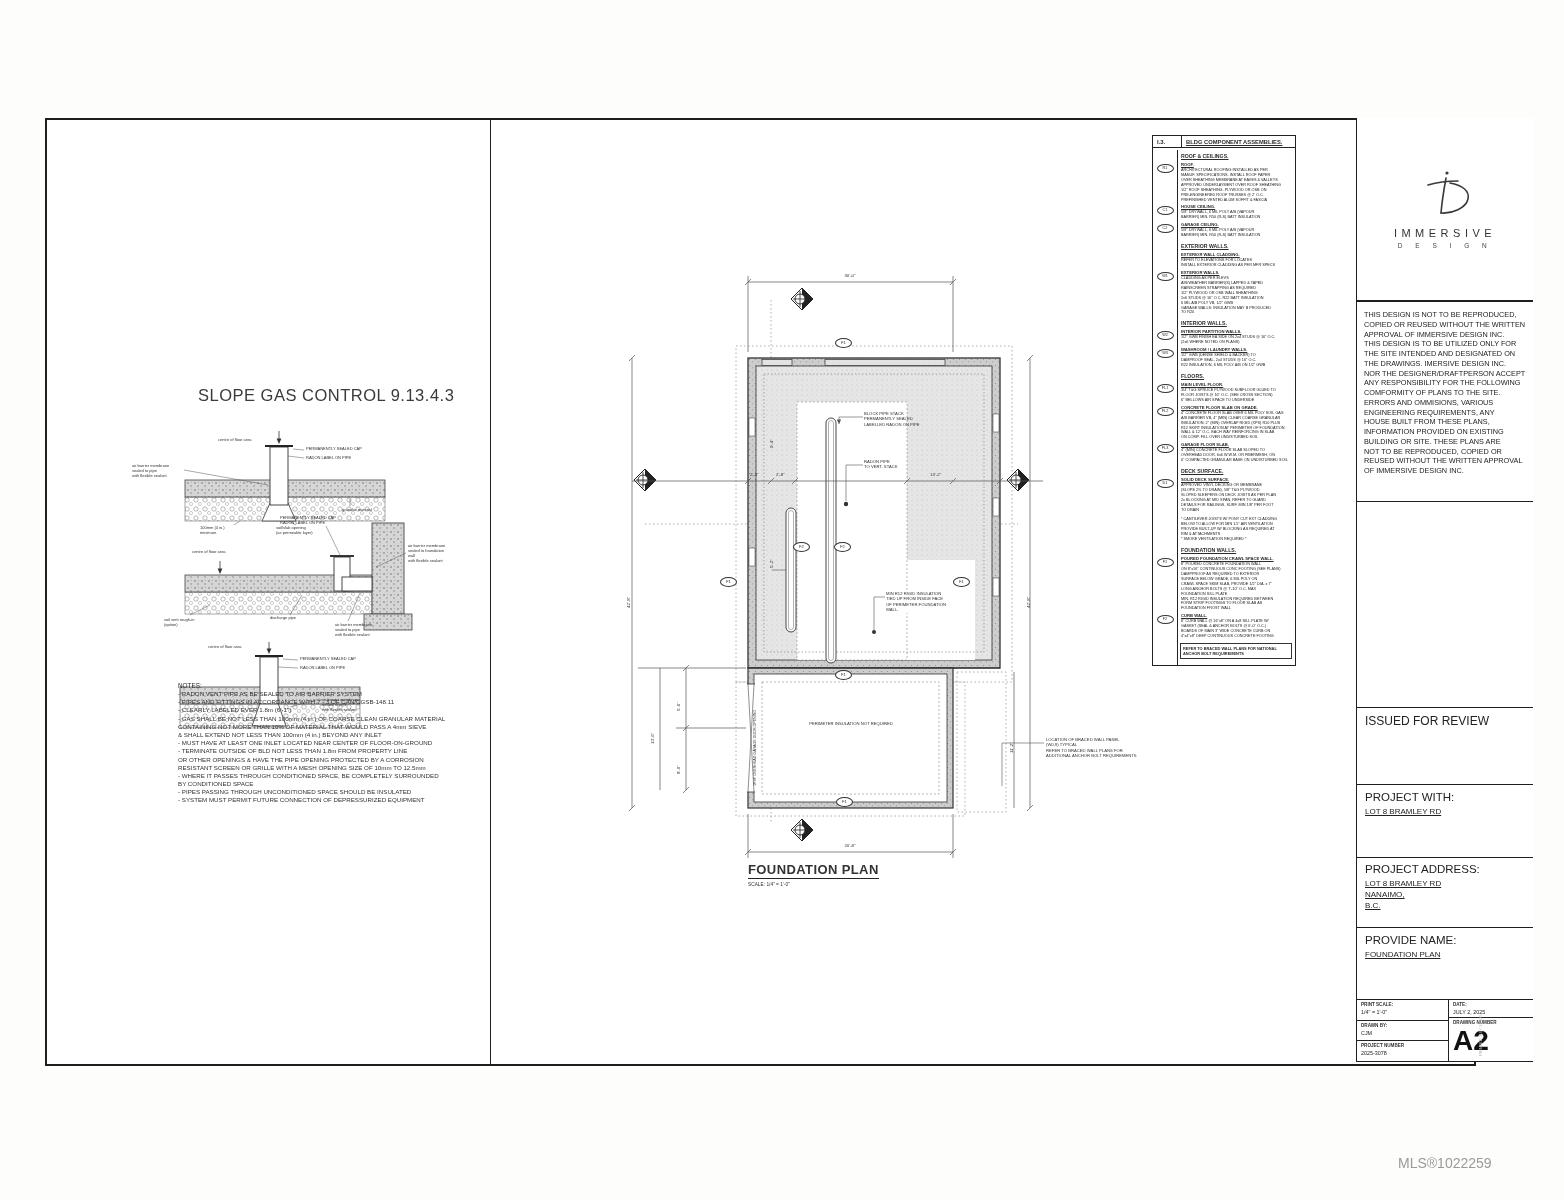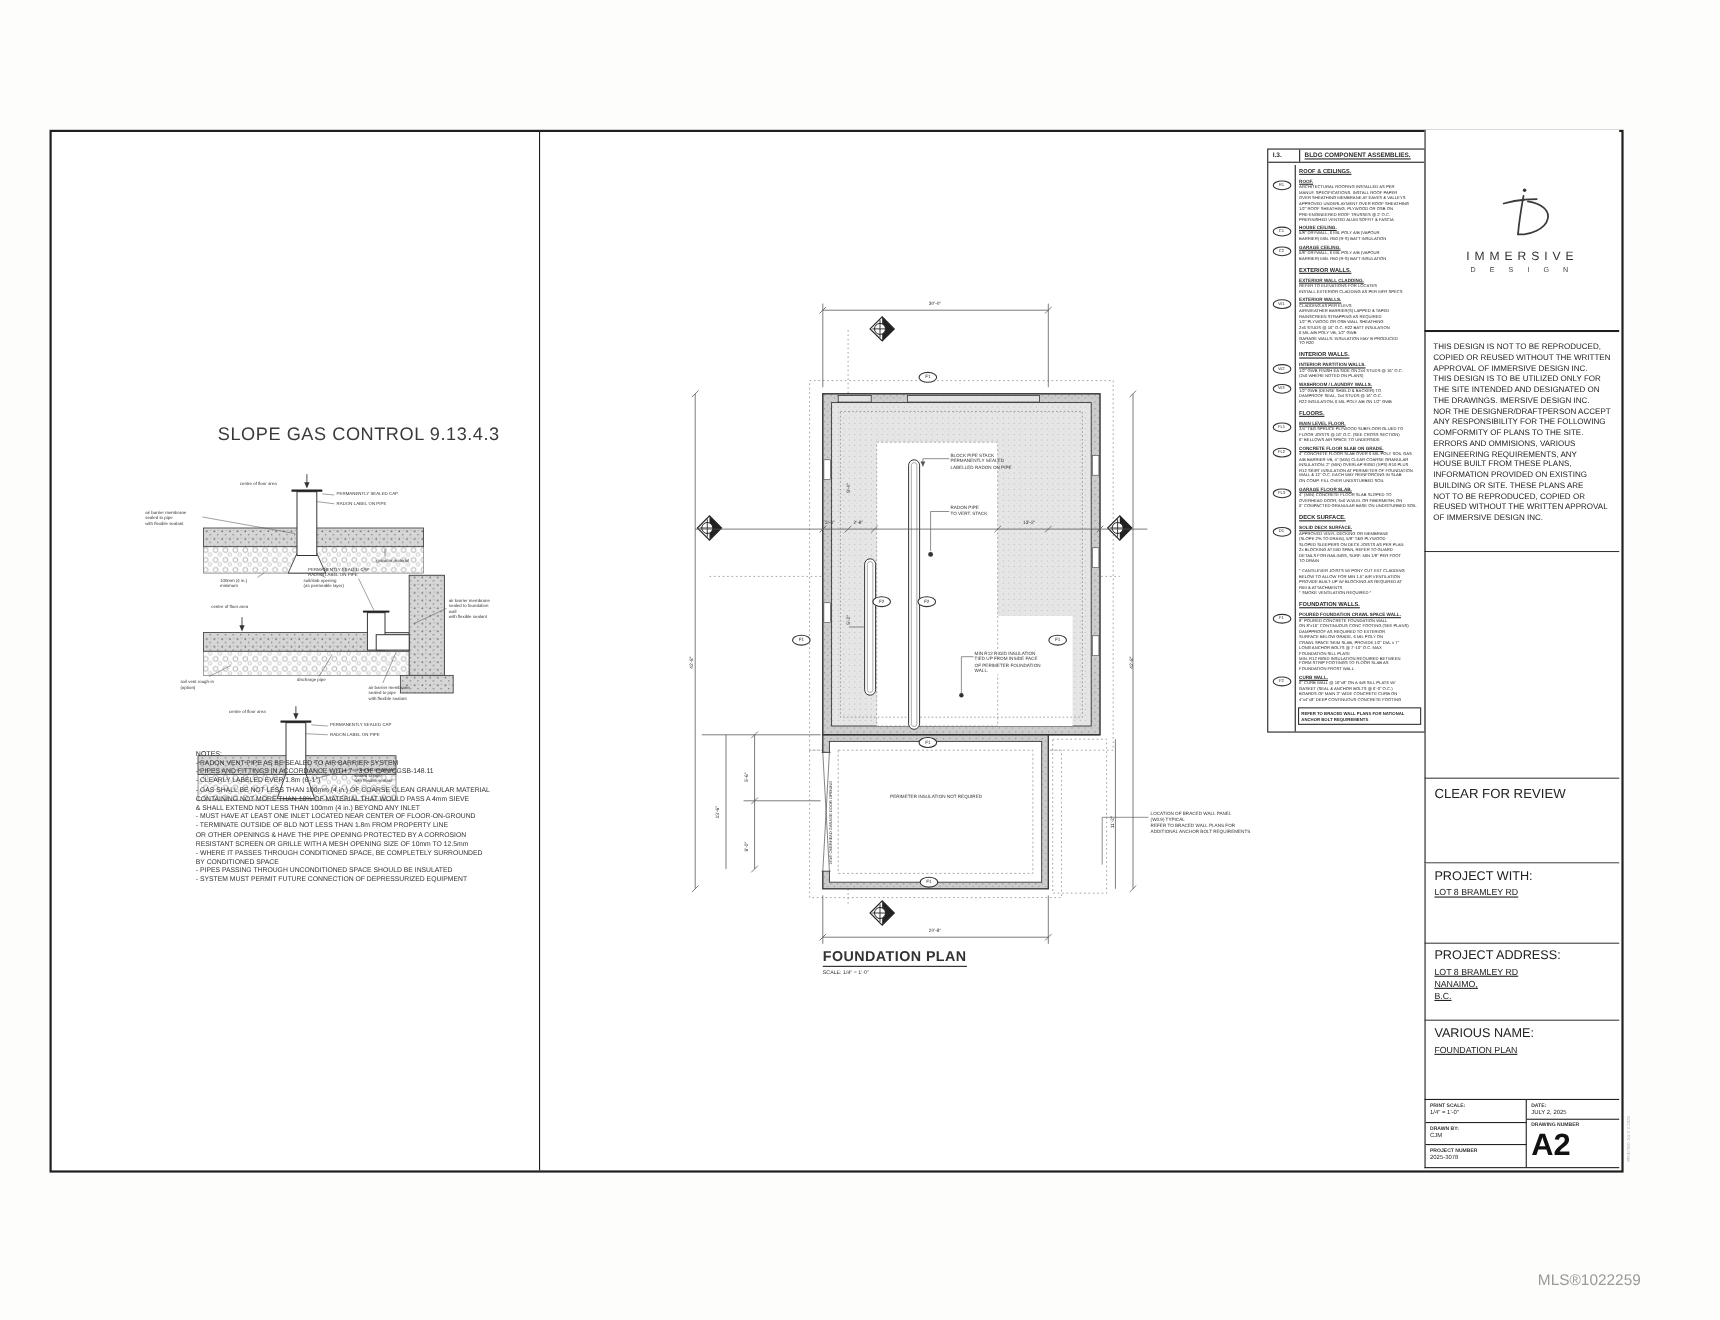--- a/index.html
+++ b/index.html
@@ -37,21 +37,21 @@
   .a-tag{font-size:3.8px;line-height:6.5px;min-width:13px;height:7px;text-align:center;
          border:0.7px solid #333;border-radius:50%;background:#fff;padding:0 1px;}
   .a-tag:empty{display:none;}
   .a-content{flex:1;padding:0 3px 0 4px;}
   .a-section{font-size:5.2px;font-weight:bold;text-decoration:underline;margin:3px 0 1px 0;}
   .a-heading{font-size:4.2px;font-weight:bold;text-decoration:underline;margin-bottom:1px;}
   .a-body-text{font-size:3.8px;line-height:1.3;color:#222;white-space:pre-line;}
   .a-section:empty,.a-heading:empty,.a-body-text:empty{display:none;}
   #a-note{margin:4px 3px 2px 27px;border:0.9px solid #333;padding:2px 2px;font-size:3.9px;font-weight:bold;white-space:pre-line;}
   
-  .tb{left:1295px;width:177px;border-left:1.5px solid #1f1f1f;border-bottom:1.5px solid #1f1f1f;position:absolute;background:#fff;box-sizing:border-box;}
+  .tb{left:1356px;width:177px;border-left:1.5px solid #1f1f1f;border-bottom:1.5px solid #1f1f1f;position:absolute;background:#fff;box-sizing:border-box;}
   #tb-logo{top:118px;height:184px;display:flex;flex-direction:column;align-items:center;justify-content:center;border-bottom:2px solid #1f1f1f;}
   #brand-name{font-size:11px;letter-spacing:4.5px;color:#333;margin-top:4px;}
   #brand-sub{font-size:6.5px;letter-spacing:5.5px;color:#444;margin-top:3px;}
   #tb-disclaimer{top:302px;height:200px;padding:8px 7px;box-sizing:border-box;}
   #disclaimer-text{font-size:7.3px;line-height:1.34;color:#222;}
   #tb-blank{top:502px;height:206px;}
   #tb-issued{top:708px;height:77px;padding:6px 8px;}
   #issued-text{font-size:12px;color:#222;}
   #tb-pname{top:785px;height:73px;padding:6px 8px;}
   #tb-paddr{top:858px;height:70px;padding:5px 8px;}
@@ -621,37 +621,37 @@
 INFORMATION PROVIDED ON EXISTING
 BUILDING OR SITE. THESE PLANS ARE
 NOT TO BE REPRODUCED, COPIED OR
 REUSED WITHOUT THE WRITTEN APPROVAL
 OF  IMMERSIVE DESIGN INC.</div>
 </div>
 
 <div id="tb-blank" class="tb"></div>
 
 <div id="tb-issued" class="tb">
-  <div id="issued-text">CLEAR FOR REVIEW</div>
+  <div id="issued-text">ISSUED FOR REVIEW</div>
 </div>
 
 <div id="tb-pname" class="tb">
   <div class="tb-label">PROJECT WITH:</div>
   <div class="tb-value">LOT 8 BRAMLEY RD</div>
 </div>
 
 <div id="tb-paddr" class="tb">
   <div class="tb-label">PROJECT ADDRESS:</div>
   <div class="tb-value ml">LOT 8 BRAMLEY RD
 NANAIMO,
 B.C.</div>
 </div>
 
 <div id="tb-dname" class="tb">
-  <div class="tb-label">VARIOUS NAME:</div>
+  <div class="tb-label">PROVIDE NAME:</div>
   <div class="tb-value">FOUNDATION PLAN</div>
 </div>
 
 <div id="tb-grid" class="tb">
   <div id="grid-left">
     <div class="tb-cell">
       <div class="cell-label">PRINT SCALE:</div>
       <div class="cell-value">1/4" = 1'-0"</div>
     </div>
     <div class="tb-cell">

